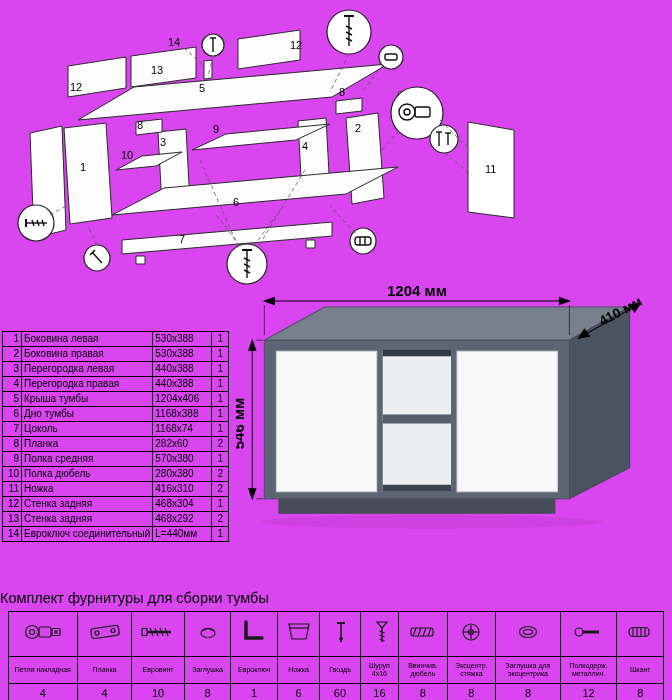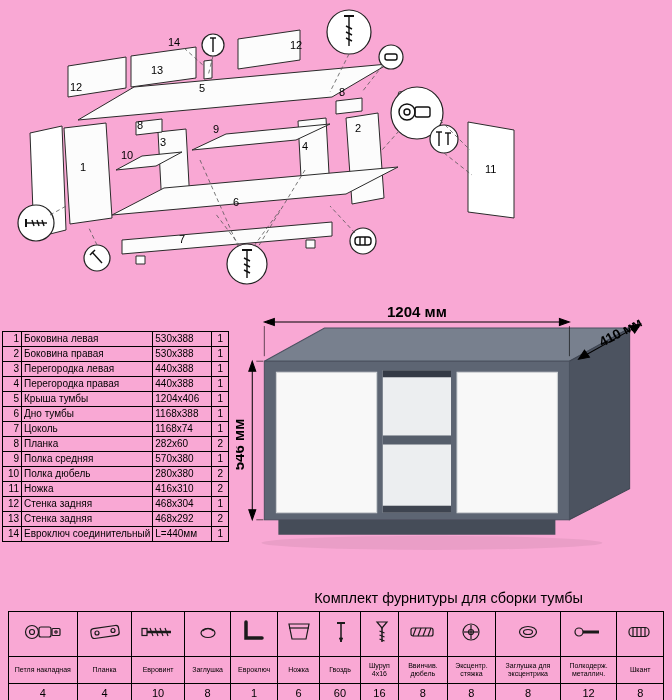--- a/index.html
+++ b/index.html
@@ -1,35 +1,35 @@
 <!DOCTYPE html>
 <html><head>
 <meta charset="utf-8">
 <style>
   html,body{margin:0;padding:0;background:#fff;}
   body{width:672px;height:700px;font-family:"Liberation Sans",sans-serif;color:#000;}
-  .page{position:relative;width:672px;height:700px;overflow:hidden;background:#f9a8d4;}
+  .page{position:relative;width:672px;height:700px;overflow:hidden;background:#d946ef;}
 
   
   #exploded{position:absolute;left:0;top:0;width:545px;height:305px;}
   .plabel{position:absolute;font-size:11px;line-height:11px;color:#000;}
 
   
   #parts-table{position:absolute;left:2px;top:331px;border-collapse:collapse;}
   #parts-table td{border:1px solid #000;font-size:10px;padding:0 2px;height:14px;line-height:12px;white-space:nowrap;overflow:hidden;}
   #parts-table .c-num{width:14px;text-align:right;}
   #parts-table .c-name{width:124px;}
   #parts-table .c-size{width:54px;}
   #parts-table .c-qty{width:12px;text-align:center;}
 
   
-  #cabinet{position:absolute;left:236px;top:304px;width:432px;height:276px;text-align:right;}
+  #cabinet{position:absolute;left:236px;top:283px;width:432px;height:276px;text-align:right;}
 
   
-  #hw-title{position:absolute;left:0;top:590px;width:552px;text-align:right;font-size:14.5px;margin-left:31px;}
+  #hw-title{position:absolute;left:0;top:590px;width:552px;text-align:left;font-size:14.5px;}
   #hw-table{position:absolute;left:8px;top:611px;width:656px;border-collapse:collapse;table-layout:fixed;}
   #hw-table td{border:1px solid #000;text-align:center;vertical-align:middle;padding:1px;overflow:hidden;}
   .hw-icon-cell{height:42px;}
   .hw-name-cell{height:24px;font-size:7px;line-height:1.15;}
   .hw-qty-cell{height:15px;font-size:11px;}
 
   svg text{font-family:"Liberation Sans",sans-serif;}
 </style>
 </head>
 <body>

